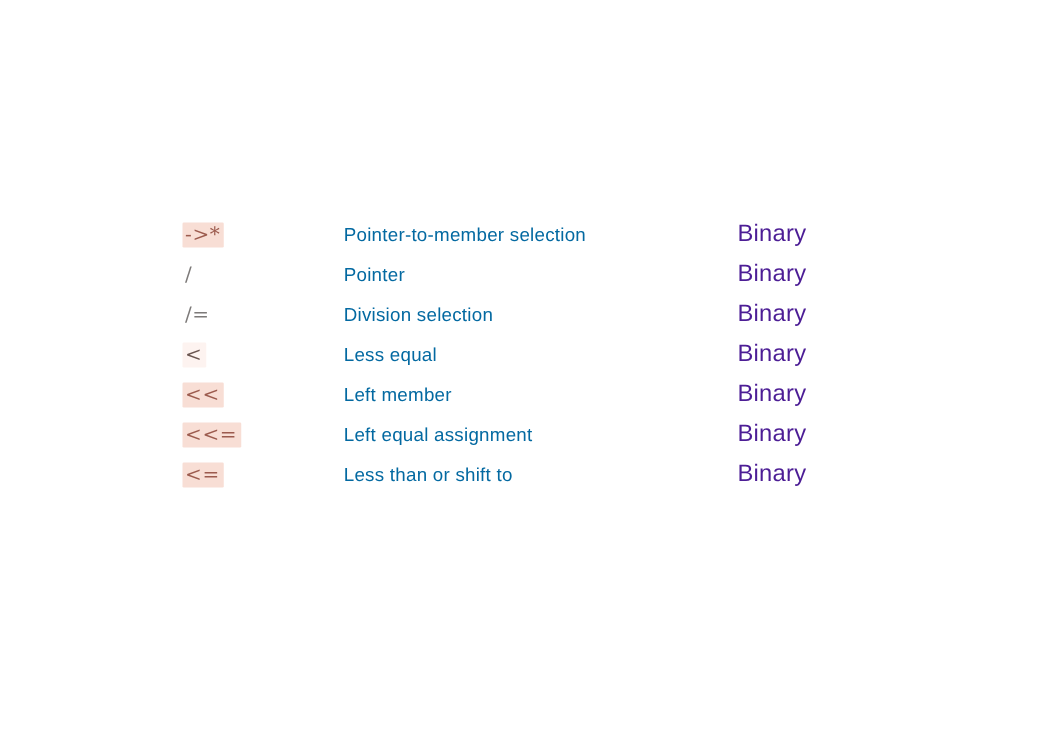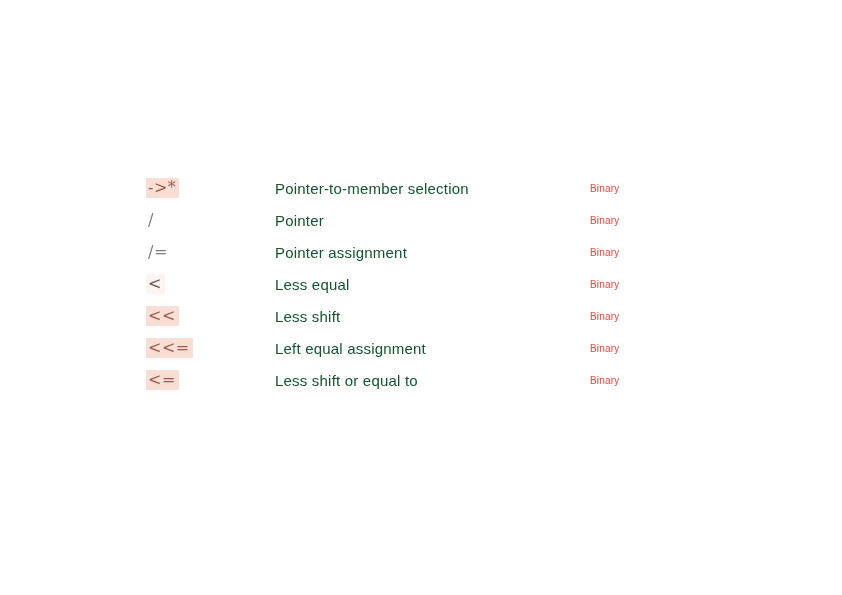--- a/index.html
+++ b/index.html
@@ -73,31 +73,31 @@
 
   .op-token.hl-none {
     background: transparent;
     color: #7d7a79;
   }
 
   
   .col-description {
     width: 315px;
     font-size: 15px;
-    color: #14532d;
+    color: #0369a1;
     letter-spacing: 0.2px;
     white-space: nowrap;
     margin-top: 22px;
   }
 
   
   .col-arity {
     width: 116px;
-    font-size: 10px;
-    color: #ef4444;
+    font-size: 19px;
+    color: #4c1d95;
     letter-spacing: 0.2px;
     white-space: nowrap;
   }
 </style>
 </head>
 <body>
 
 <div class="slide">
 
   <table class="operator-table">
@@ -107,39 +107,39 @@
           <td class="col-description">Pointer-to-member selection</td>
           <td class="col-arity">Binary</td>
         </tr>
         <tr>
           <td class="col-operator"><span class="op-token hl-none">/</span></td>
           <td class="col-description">Pointer</td>
           <td class="col-arity">Binary</td>
         </tr>
         <tr>
           <td class="col-operator"><span class="op-token hl-none">/=</span></td>
-          <td class="col-description">Pointer assignment</td>
+          <td class="col-description">Division selection</td>
           <td class="col-arity">Binary</td>
         </tr>
         <tr>
           <td class="col-operator"><span class="op-token hl-faint">&lt;</span></td>
           <td class="col-description">Less equal</td>
           <td class="col-arity">Binary</td>
         </tr>
         <tr>
           <td class="col-operator"><span class="op-token hl-strong">&lt;&lt;</span></td>
-          <td class="col-description">Less shift</td>
+          <td class="col-description">Left member</td>
           <td class="col-arity">Binary</td>
         </tr>
         <tr>
           <td class="col-operator"><span class="op-token hl-strong">&lt;&lt;=</span></td>
           <td class="col-description">Left equal assignment</td>
           <td class="col-arity">Binary</td>
         </tr>
         <tr>
           <td class="col-operator"><span class="op-token hl-strong">&lt;=</span></td>
-          <td class="col-description">Less shift or equal to</td>
+          <td class="col-description">Less than or shift to</td>
           <td class="col-arity">Binary</td>
         </tr>
       </tbody>
   </table>
 
 </div>
 
 </body></html>

